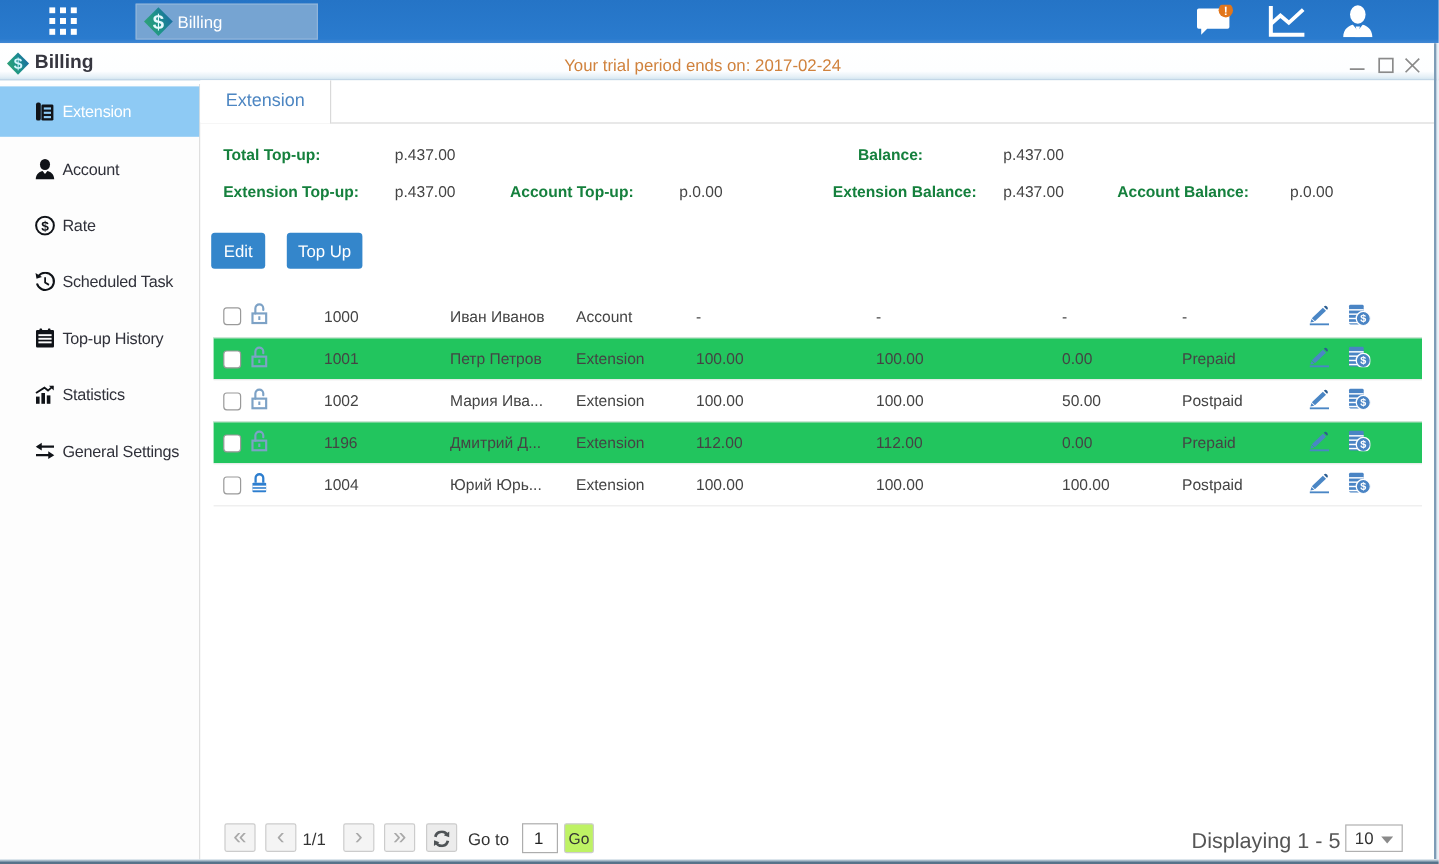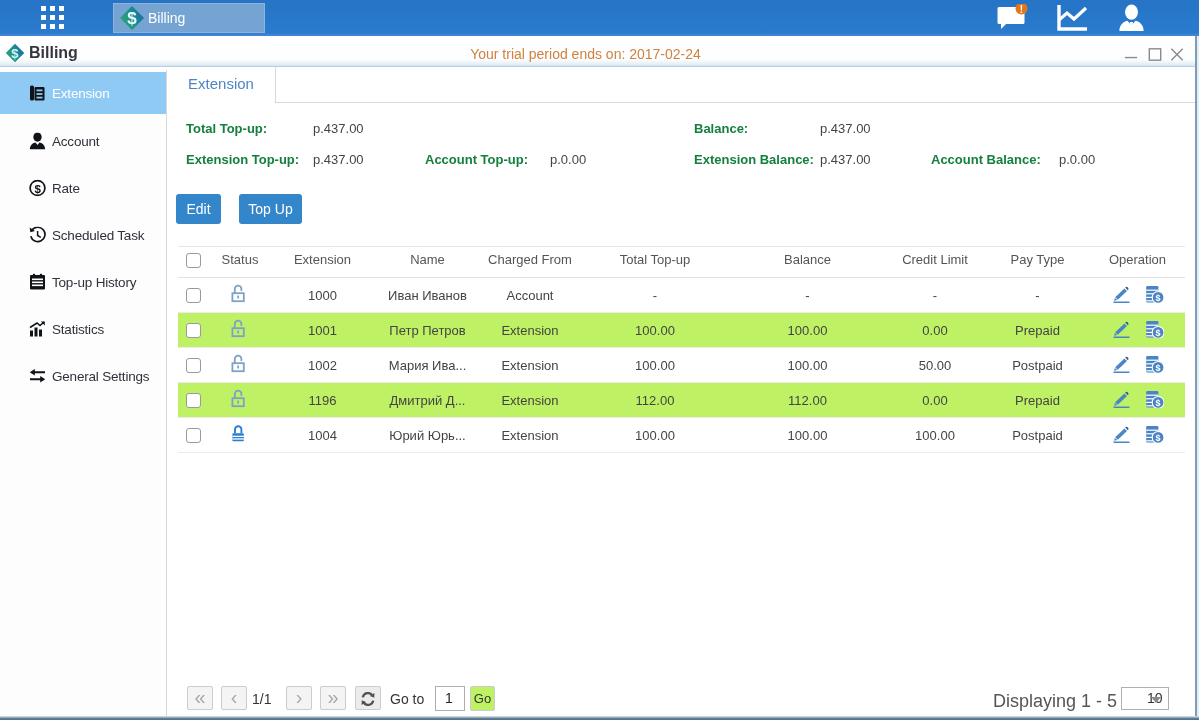--- a/index.html
+++ b/index.html
@@ -29,42 +29,42 @@
 .menuitem .ic { position:absolute; left:29px; top:50%; transform:translateY(-50%); width:17px; height:17px; }
 .menuitem.sel { background:#8ecaf4; color:#fff; height:42px; }
 
 
 #content { left:167px; top:70px; width:1028px; height:650px; background:#fff; }
 #tabstrip { position:absolute; left:0; top:-3px; width:1028px; height:36px; border-bottom:1px solid #d9d9d9; background:#fff; }
 #activetab { position:absolute; left:0; top:0; width:109px; height:36px; background:#fff;
   border-right:1px solid #d9d9d9; color:#4d86c2; font-size:15px; text-align:center; line-height:33px; }
 
 .lab { position:absolute; font-size:13px; font-weight:bold; color:#15803d; }
-.val { position:absolute; font-size:13px; color:#444; }
+.val { position:absolute; font-size:13px; color:#444;margin-left:16px; }
 
 .btn { position:absolute; top:124px; height:30px; background:#3486cb; color:#fff; font-size:14px;
   border-radius:3px; text-align:center; line-height:30px; }
 
 
 table { position:absolute; left:11px; top:176px; width:1007px; border-collapse:collapse; font-size:13px; color:#444; }
 th.first, td.first { padding-left:8px; }
 th { font-weight:normal; color:#555; font-size:13px; height:31px; line-height:24px; vertical-align:top; padding-top:1px; border-top:1px solid #e7e7e7; border-bottom:1px solid #e2e2e2; }
-td { height:35px; text-align:center; border-bottom:1px solid #ebebeb; }
-tr.alt td { background:#bef264; }
+td { height:35px; border-bottom:1px solid #ebebeb; }
+tr.alt td { background:#22c55e; }
 .cb { width:15px; height:15px; border:1px solid #9a9a9a; border-radius:3px; background:#fff; display:inline-block; vertical-align:middle; }
 
 
 .pgbtn { position:absolute; top:616px; width:26px; height:24px; background:#f4f4f4; border:1px solid #ccc;
   border-radius:2px; color:#a8a8a8; font-size:20px; text-align:center; line-height:21px; }
 #pgtext { position:absolute; top:621px; left:85px; font-size:14px; color:#333; }
 #goto { position:absolute; top:621px; left:223px; font-size:14px; color:#333; }
 #gotoinput { position:absolute; top:616px; left:268px; width:30px; height:25px; border:1px solid #adadad; font-size:14px; text-align:left; padding-left:9px; line-height:23px; background:#fff; color:#222; }
 #gobtn { position:absolute; top:616px; left:303px; width:25px; height:25px; background:#bef264; border:1px solid #ccc; border-radius:2px; font-size:13px; color:#333; text-align:center; line-height:23px; }
 #disp { position:absolute; top:621px; left:826px; font-size:18px; color:#555; }
-#psel { position:absolute; top:617px; left:954px; width:48px; height:23px; border:1px solid #b0b0b0; background:#fff; font-size:14px; color:#333; line-height:21px; padding-left:25px; }
+#psel { position:absolute; top:617px; left:954px; width:48px; height:23px; border:1px solid #b0b0b0; background:#fff; font-size:14px; color:#333; line-height:21px; padding-left:7px; }
 #psel:after { content:""; position:absolute; right:7px; top:9px; border-left:5px solid transparent; border-right:5px solid transparent; border-top:6px solid #8a8a8a; }
 
 
 #rframe { left:1195px; top:36px; width:2px; height:680px; background:#7e9cb6; }
 #rframe2 { left:1197px; top:36px; width:2px; height:684px; background:#e2edf5; }
 #bframe { left:0; top:716px; width:1199px; height:4px; background:linear-gradient(#dfe9f0,#91a7b8 40%,#52708a 70%,#5d7587); }
 </style>
 </head>
 <body>
 
@@ -220,21 +220,21 @@
   </div>
 </div>
 
 <div id="content" class="abs">
   <div id="tabstrip">
       <div id="activetab">Extension</div>
     </div>
 
   <div class="lab" style="left:19px; top:51px">Total Top-up:</div>
   <div class="val" style="left:146px; top:51px">p.437.00</div>
-  <div class="lab" style="left:527px; top:51px">Balance:</div>
+  <div class="lab" style="left:548px; top:51px">Balance:</div>
   <div class="val" style="left:653px; top:51px">p.437.00</div>
 
   <div class="lab" style="left:19px; top:82px">Extension Top-up:</div>
   <div class="val" style="left:146px; top:82px">p.437.00</div>
   <div class="lab" style="left:258px; top:82px">Account Top-up:</div>
   <div class="val" style="left:383px; top:82px">p.0.00</div>
   <div class="lab" style="left:527px; top:82px">Extension Balance:</div>
   <div class="val" style="left:653px; top:82px">p.437.00</div>
   <div class="lab" style="left:764px; top:82px">Account Balance:</div>
   <div class="val" style="left:892px; top:82px">p.0.00</div>
@@ -249,32 +249,20 @@
         <col style="width:105px">
         <col style="width:105px">
       <col style="width:100px">
         <col style="width:150px">
         <col style="width:155px">
         <col style="width:100px">
       <col style="width:105px">
         <col style="width:95px">
     </colgroup>
     <tbody>
-        <tr>
-      <th class="first" style="text-align:left"><span class="cb"></span></th>
-      <th>Status</th>
-          <th>Extension</th>
-          <th>Name</th>
-          <th>Charged From</th>
-          <th>Total Top-up</th>
-      <th>Balance</th>
-          <th>Credit Limit</th>
-          <th>Pay Type</th>
-          <th>Operation</th>
-    </tr>
     <tr>
       <td class="first" style="text-align:left"><span class="cb"></span></td>
       <td><svg width="16" height="19" viewBox="0 0 16 19" style="position:relative;left:-2px">
               <path d="M4.8 9.2 V5 A3.3 3.3 0 0 1 11.4 5 V6.3" fill="none" stroke="#7da2c6" stroke-width="1.8" stroke-linecap="round"></path>
               <rect x="2.4" y="9.2" width="11.4" height="8" fill="none" stroke="#7da2c6" stroke-width="1.8"></rect>
               <path d="M8.1 11.6 V14.6" stroke="#7da2c6" stroke-width="1.7"></path>
             </svg></td>
       <td>1000</td>
           <td>Иван Иванов</td>
           <td>Account</td>

